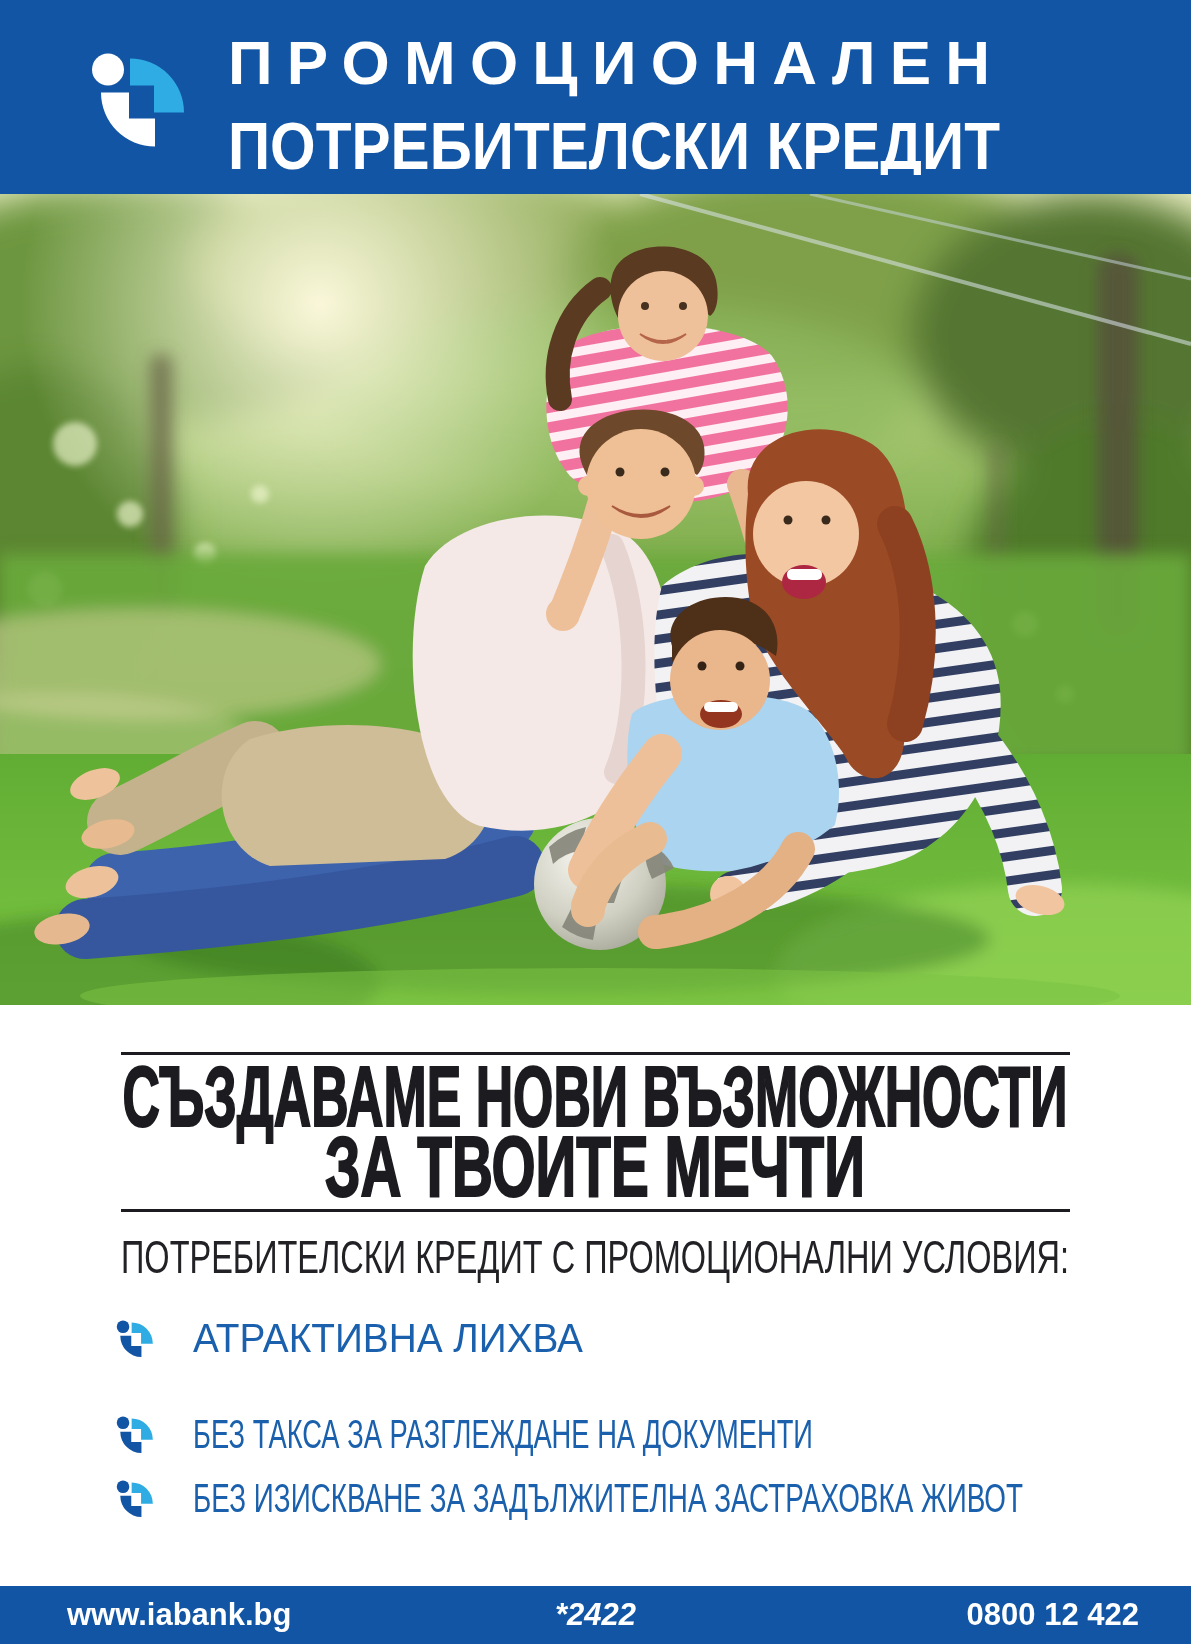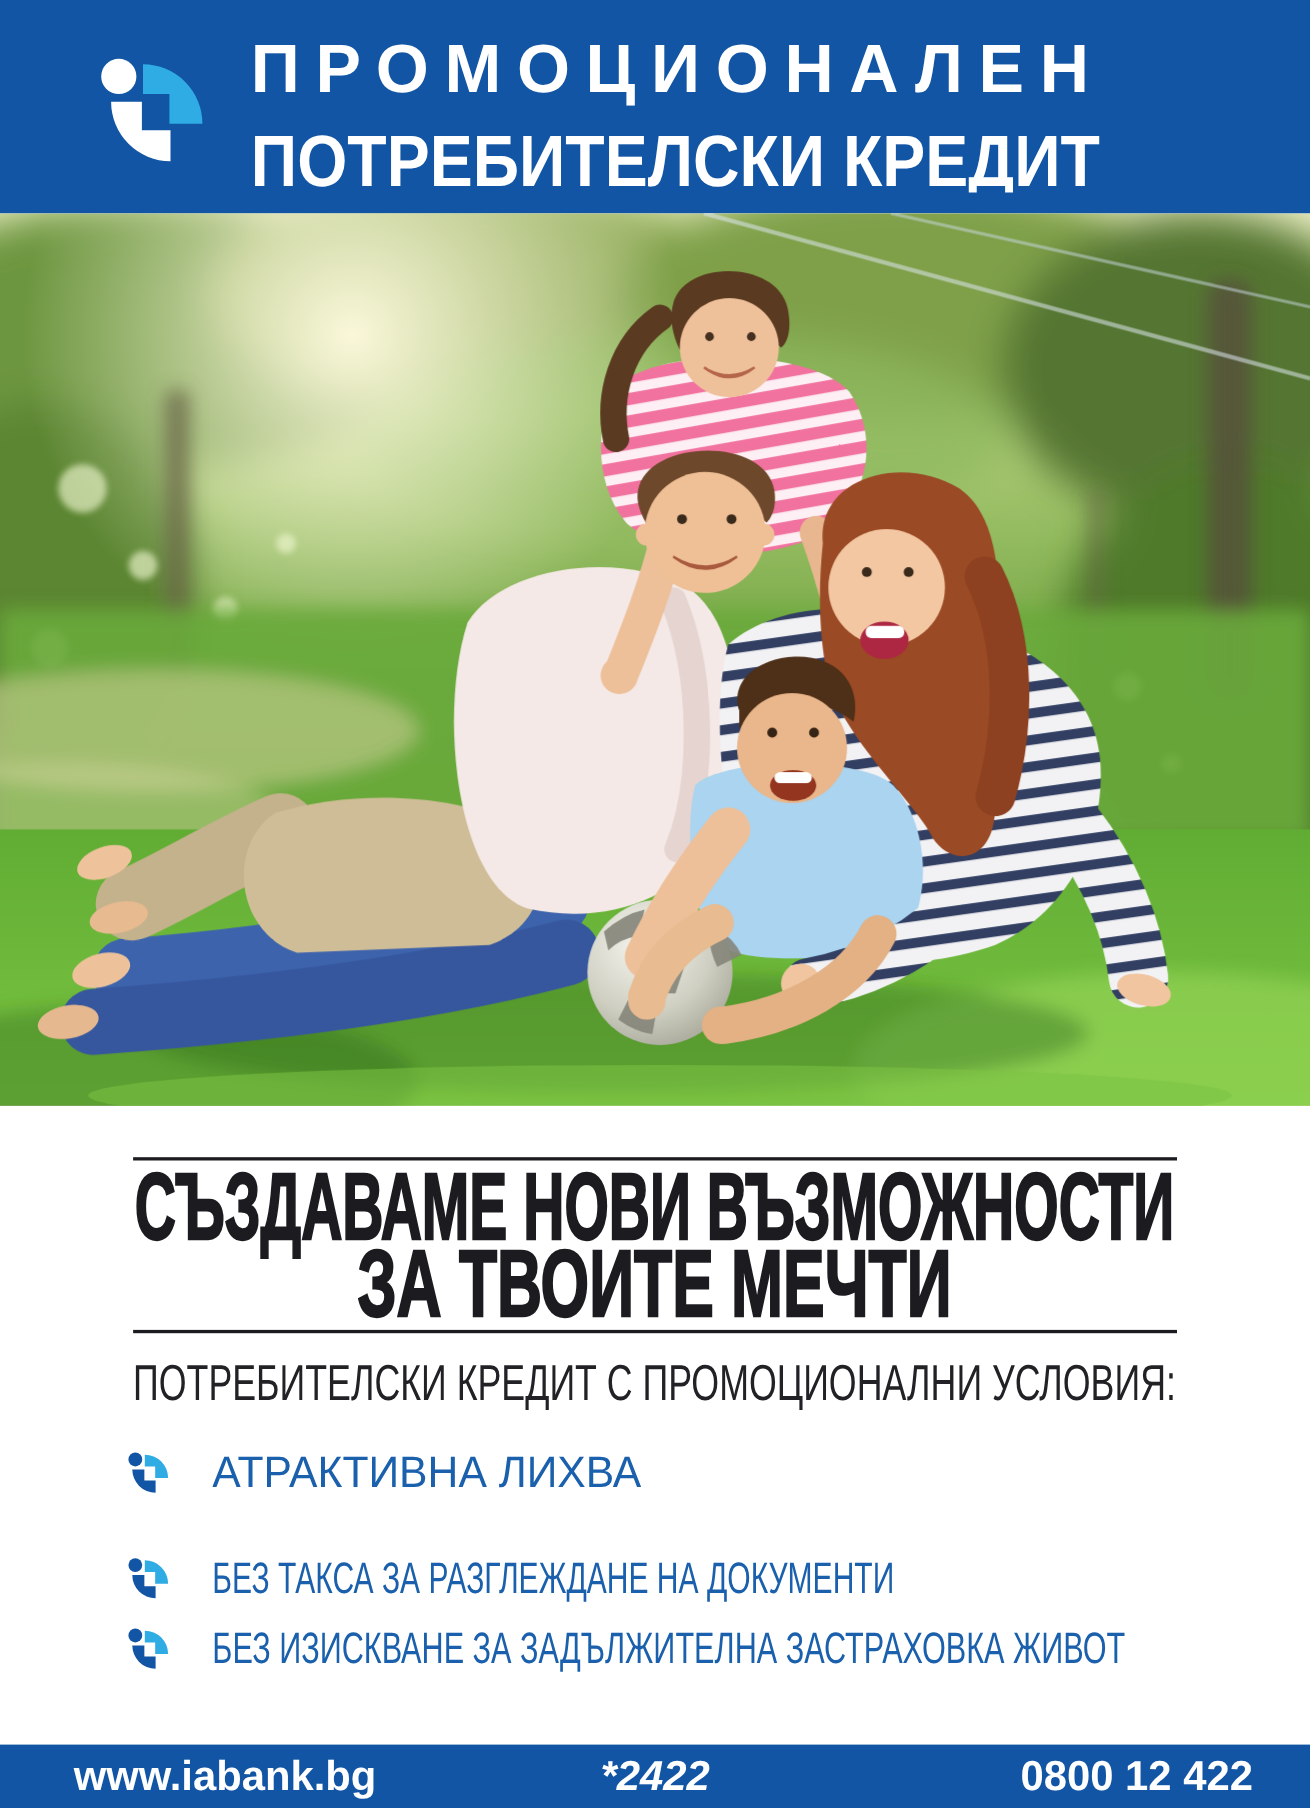--- a/index.html
+++ b/index.html
@@ -23,21 +23,21 @@
   .subtitle text{fill:#222226;font-weight:400;font-family:"Liberation Sans",sans-serif;}
   
   .benefit{position:absolute;left:114px;height:46px;display:flex;align-items:flex-start;gap:24px;}
   .benefit .mark{width:40px;height:42px;color:#1155A4;margin-right:15px;flex:none;}
   .benefit svg.blabel{height:46px;}
   .benefit svg.blabel text{fill:#1A60AC;font-weight:400;font-family:"Liberation Sans",sans-serif;}
   .b1{top:1316px;} .b2{top:1396px;margin-top:16px;} .b3{top:1476px;text-align:right;}
   
   .footer{position:absolute;left:0;top:1586px;width:1191px;height:58px;background:#1155A4;}
   .footer span{position:absolute;top:0;line-height:58px;color:#ffffff;font-weight:bold;
-               font-size:38px;letter-spacing:0px;white-space:nowrap;}
+               font-size:31px;letter-spacing:0px;white-space:nowrap;}
   .f-web{left:67px;}
   .f-short{left:50%;transform:translateX(-50%);font-style:italic;}
   .f-phone{right:52px;}
   .defs-hidden{position:absolute;width:0;height:0;overflow:hidden;}
 </style>
 </head>
 <body>
 
 <svg class="defs-hidden" aria-hidden="true">
   <defs>

